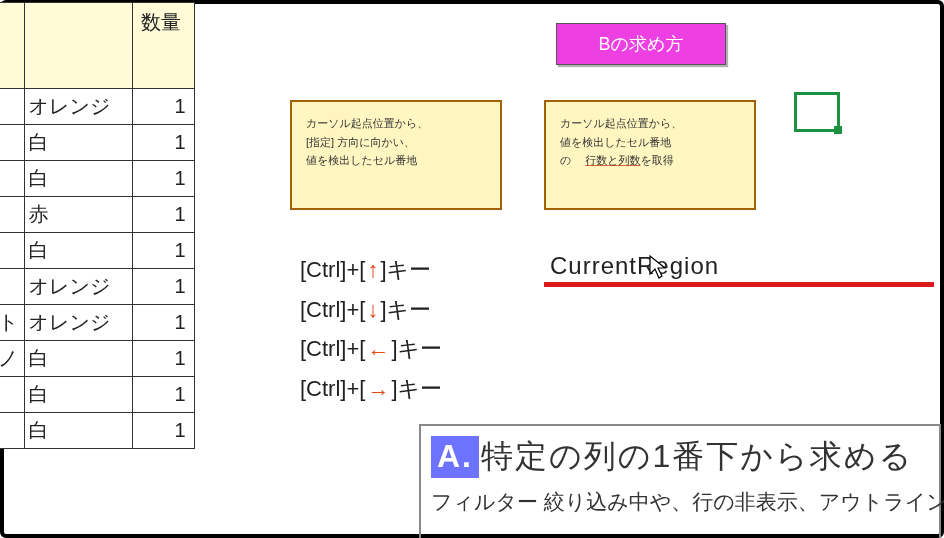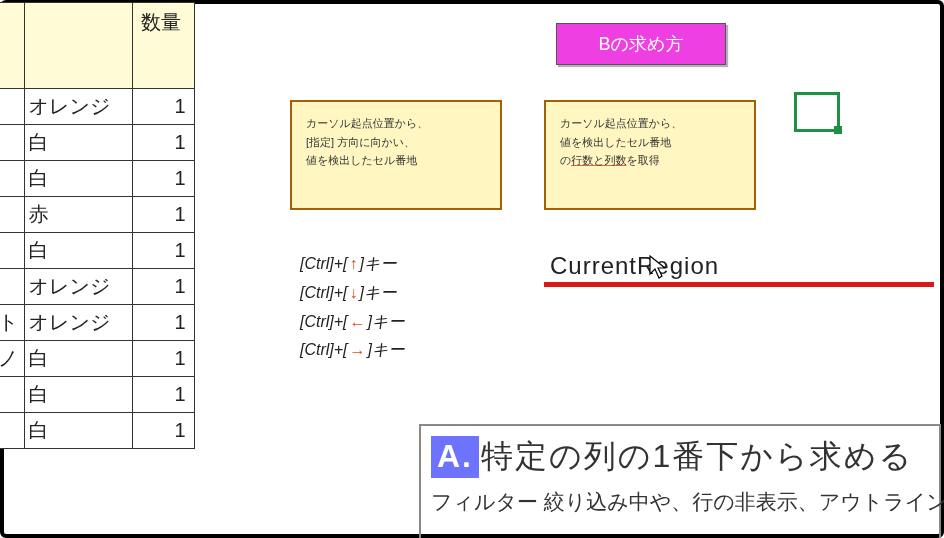--- a/index.html
+++ b/index.html
@@ -75,21 +75,21 @@
     border: 2px solid #a16207;
     font-size: 11px;
     line-height: 1.7;
     padding: 12px 10px 10px 14px;
     box-sizing: border-box;
     color: #333;
     white-space: nowrap;
   }
   .note-a { left: 286px; top: 96px; }
   .note-b { left: 540px; top: 96px; }
-  .underline-orange { text-decoration: underline; text-decoration-color: #e0653b; text-decoration-thickness: 1px; }
+  .underline-orange { text-decoration: underline; text-decoration-color: #e0653b; text-decoration-thickness: 1px; margin-left: 14px; }
 
   
   .selbox {
     position: absolute;
     left: 790px; top: 88px;
     width: 46px; height: 40px;
     border: 3px solid #1e9042;
     box-sizing: border-box;
   }
   .selbox::after {
@@ -97,23 +97,22 @@
     position:absolute;
     right:-5px; bottom:-5px;
     width:8px; height:8px;
     background:#1e9042;
   }
 
   
   .keys-a {
     position: absolute;
     left: 296px; top: 246px;
-    font-size: 16px;
+    font-size: 22px;
     line-height: 1.8;
-    font-style: italic;
   }
   .keys-a .row { display:flex; align-items:center; }
   .arrow { color:#e24a1a; font-weight:600; padding:0 2px; }
 
   
   .cr-wrap {
     position: absolute;
     left: 546px; top: 248px;
     font-size: 24px;
   }

